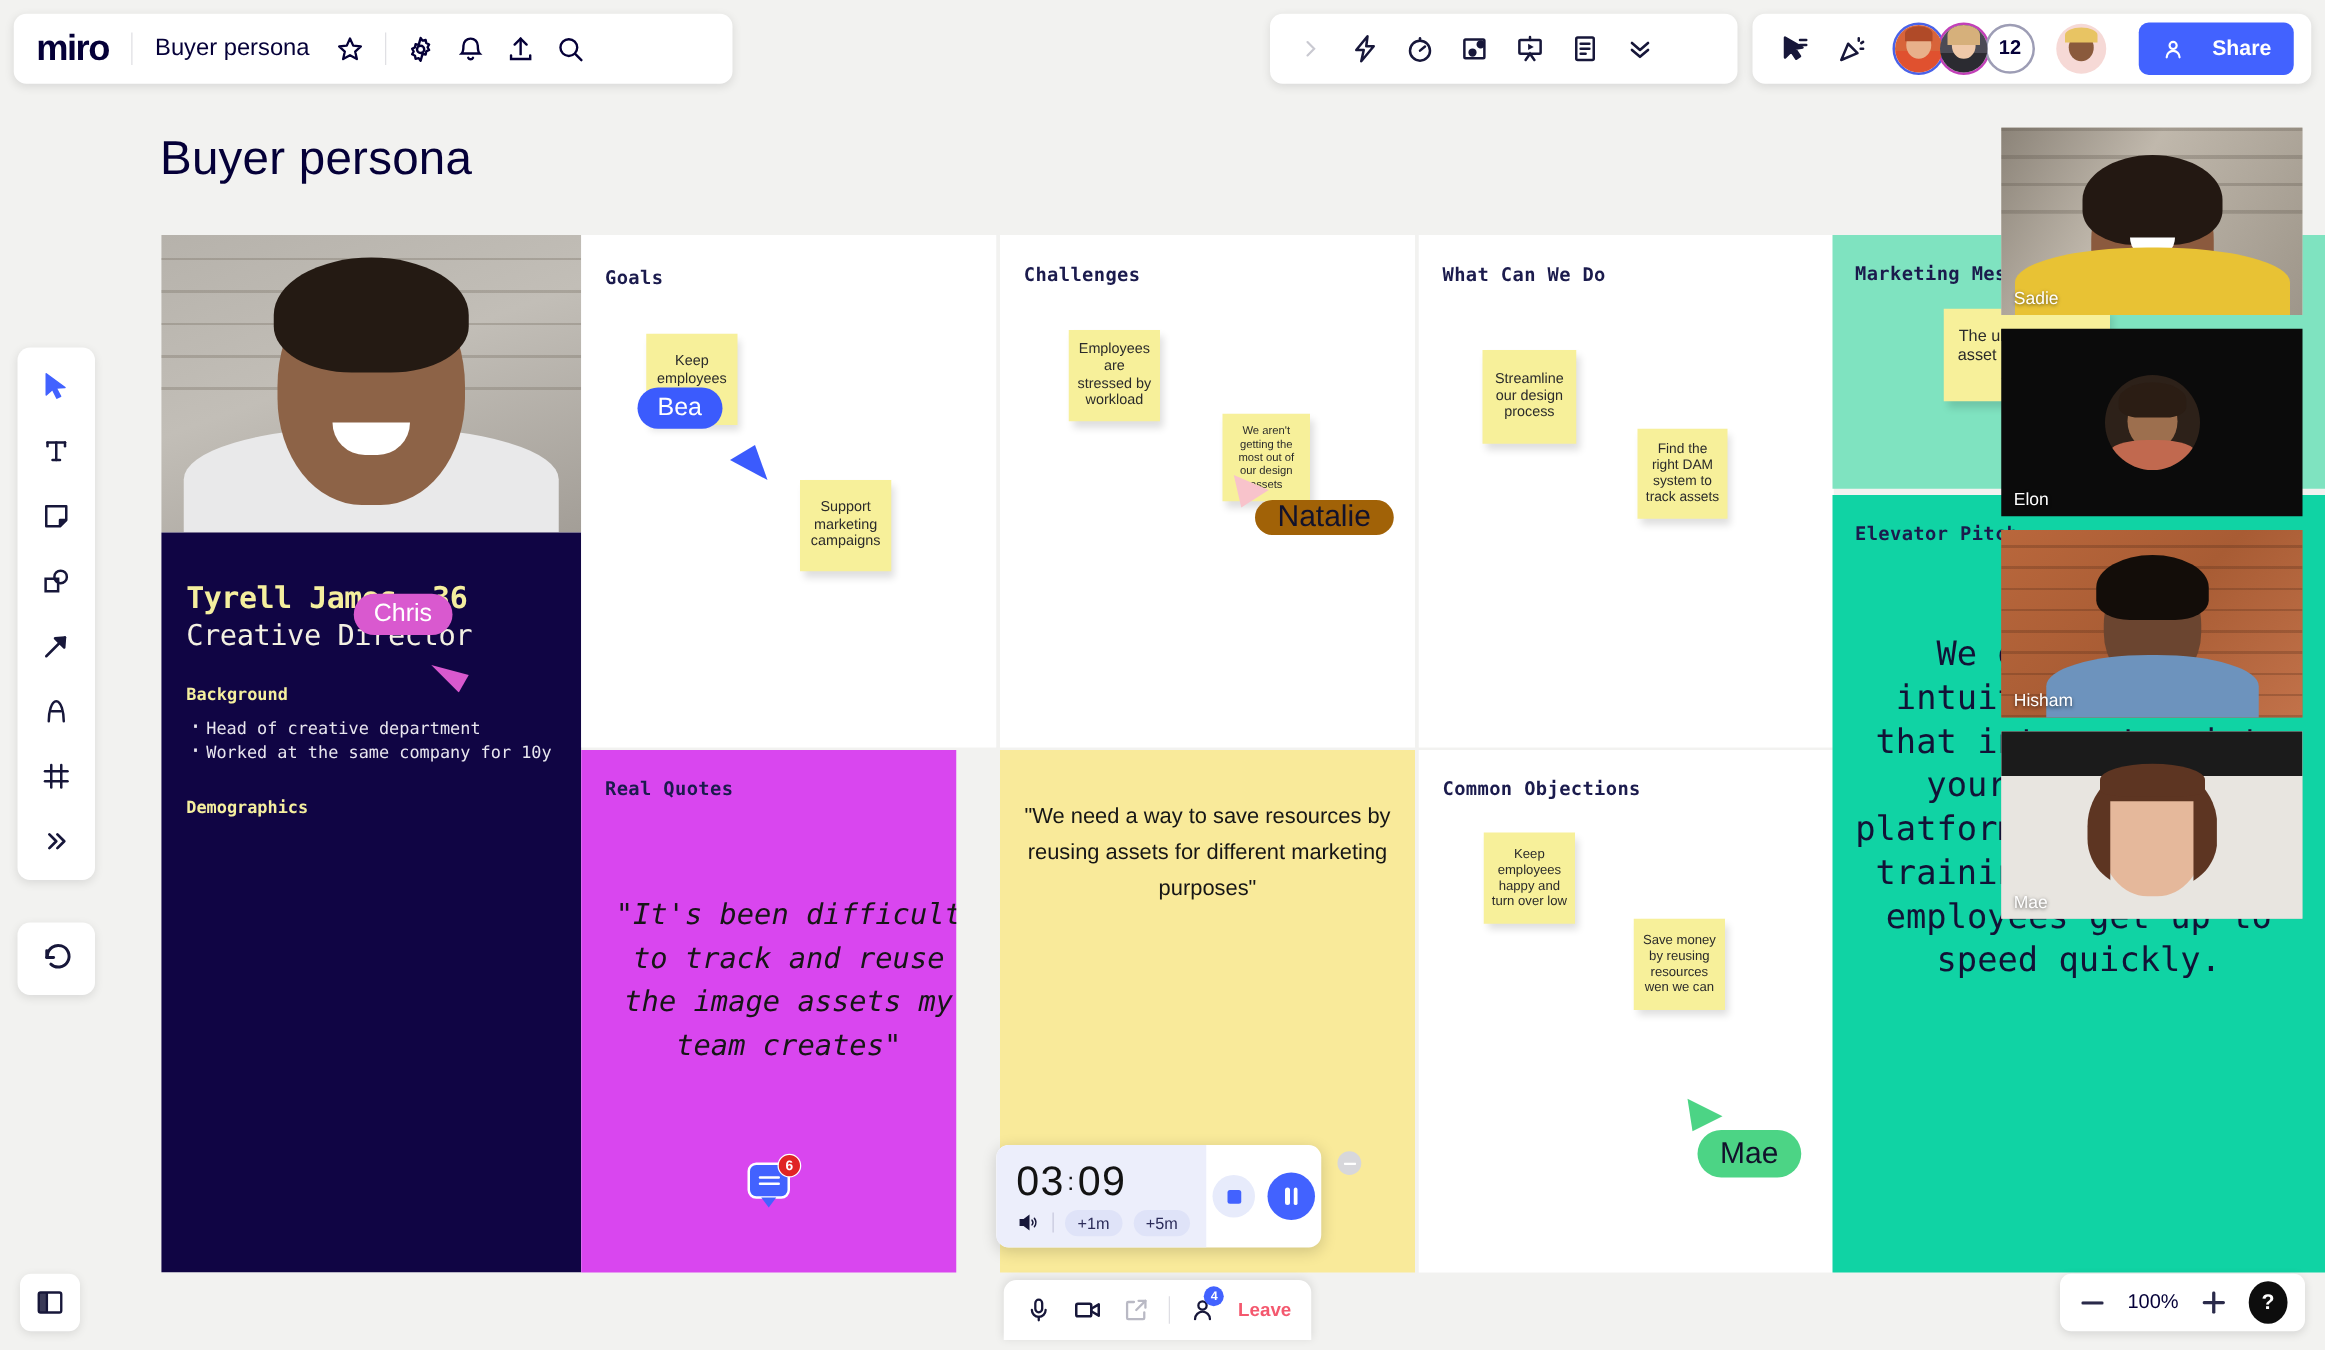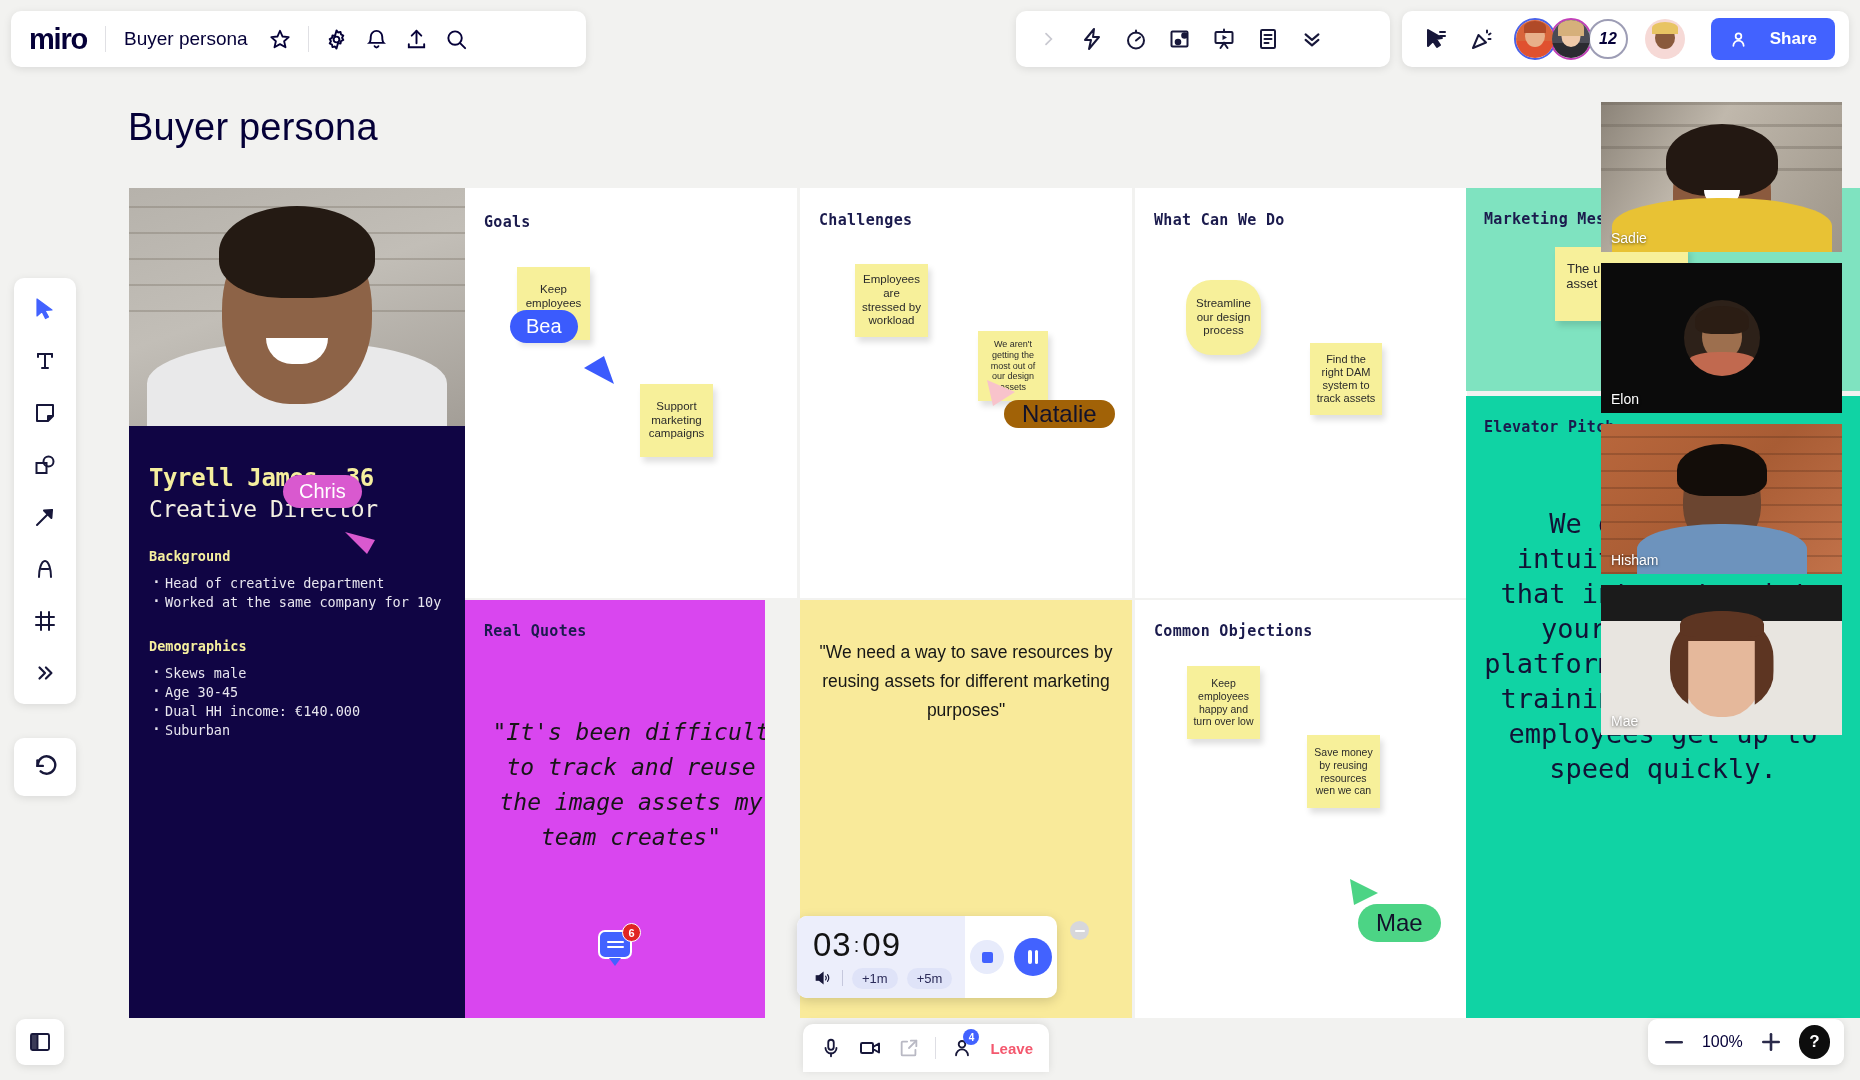--- a/index.html
+++ b/index.html
@@ -114,21 +114,21 @@
   .topbar-right {
     position: absolute; left: 1402px; top: 11px; height: 56px; width: 447px;
     background: #fff; border-radius: 10px; display: flex; align-items: center;
     box-shadow: 0 2px 8px rgba(0,0,0,.10); padding: 0 14px; gap: 6px;
   }
   .avatar { width: 38px; height: 38px; border-radius: 50%; overflow: hidden; position: relative; }
   .avatar-ring { width: 42px; height: 42px; border-radius: 50%; display:flex; align-items:center; justify-content:center; }
   .count-ring {
     width: 40px; height: 40px; border-radius: 50%; border: 2.5px solid #9d9db5;
     display: flex; align-items: center; justify-content: center;
-    font-size: 16px; font-weight: bold; color: #050038; background:#fff;font-style:italic;
+    font-size: 16px; font-weight: bold; color: #050038; background:#fff;
   }
   .share-btn {
     margin-left: auto; height: 42px; background: #4262ff; color: #fff;
     border: none; border-radius: 8px; padding: 0 18px; display: flex; align-items: center; gap: 22px;
     font-size: 17px; font-weight: bold; cursor: pointer; font-family: "Liberation Sans", sans-serif;
   }
 
   
   .lefttool {
     position: absolute; left: 14px; top: 278px; width: 62px;
@@ -238,45 +238,39 @@
         <div class="persona-name">Tyrell James, 36</div>
         <div class="persona-role">Creative Director</div>
 
         <div class="sec-head">Background</div>
         <ul class="sec-list">
           <li>Head of creative department</li>
           <li>Worked at the same company for 10y</li>
         </ul>
 
         <div class="sec-head">Demographics</div>
-        <ul class="sec-list">
-          <li>Skews male</li>
-          <li>Age 30-45</li>
-          <li>Dual HH income: €140.000</li>
-          <li>Suburban</li>
-        </ul>
 
       </div>
     </div>
 
     <div class="frame" style="left:465px; top:188px; width:332px; height:410px;">
       <div class="frame-label" style="left:19px; top:25px;">Goals</div>
       <div class="sticky" style="left:52px; top:79px; width:73px; height:73px; font-size:11.5px;">Keep employees happy</div>
       <div class="sticky" style="left:175px; top:196px; width:73px; height:73px; font-size:11.5px;">Support marketing campaigns</div>
     </div>
 
     <div class="frame" style="left:800px; top:188px; width:332px; height:410px;">
       <div class="frame-label" style="left:19px; top:23px;">Challenges</div>
       <div class="sticky" style="left:55px; top:76px; width:73px; height:73px; font-size:11.5px;">Employees are stressed by workload</div>
       <div class="sticky" style="left:178px; top:143px; width:70px; height:70px; font-size:9px;">We aren't getting the most out of our design assets</div>
     </div>
 
     <div class="frame" style="left:1135px; top:188px; width:332px; height:410px;">
       <div class="frame-label" style="left:19px; top:23px;">What Can We Do</div>
-      <div class="sticky" style="left:51px; top:92px; width:75px; height:75px; font-size:11.5px;border-radius:25px;">Streamline our design process</div>
+      <div class="sticky" style="left:51px; top:92px; width:75px; height:75px; font-size:11.5px;">Streamline our design process</div>
       <div class="sticky" style="left:175px; top:155px; width:72px; height:72px; font-size:11px;">Find the right DAM system to track assets</div>
     </div>
 
     <div class="frame" style="left:1466px; top:188px; width:394px; height:203px; background:#7fe3c0;">
       <div class="frame-label" style="left:18px; top:22px;">Marketing Message</div>
       <div class="sticky" style="left:89px; top:59px; width:133px; height:74px; font-size:13px;">The ultimate digital asset management system</div>
     </div>
 
     <div class="frame" style="left:465px; top:600px; width:300px; height:418px; background:#d946ef;">
       <div class="frame-label" style="left:19px; top:22px;">Real Quotes</div>

